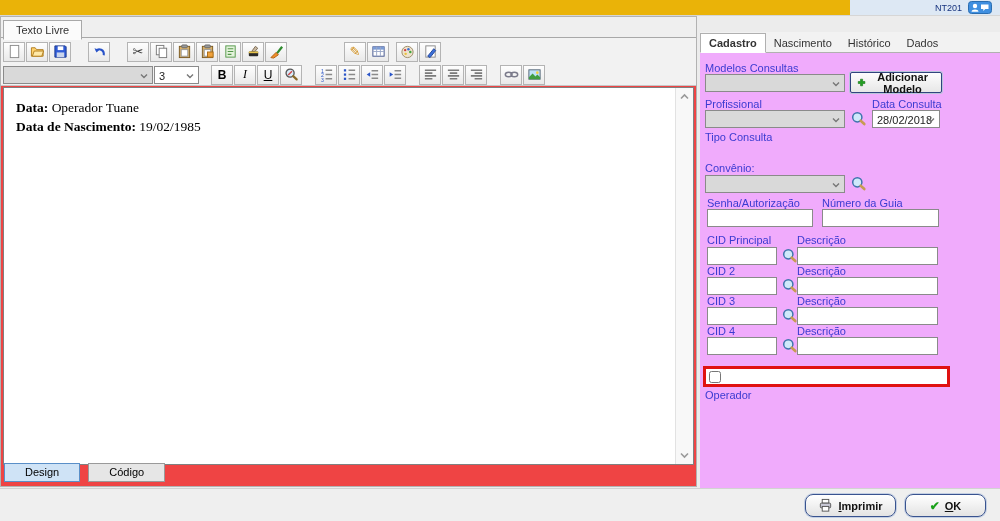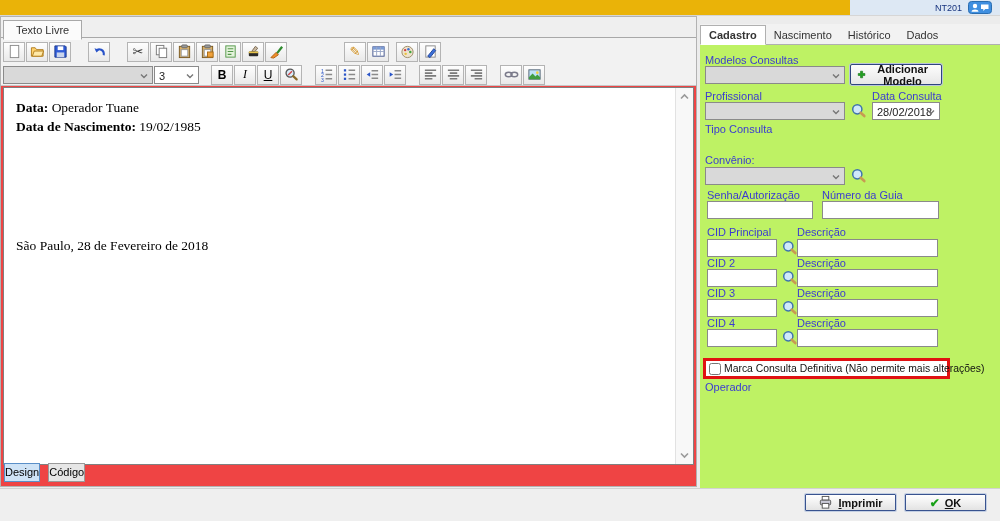--- a/index.html
+++ b/index.html
@@ -33,48 +33,48 @@
 
   .editor{position:absolute;left:2px;right:2px;top:70px;height:376px;background:#fff;border:1px solid #808080}
   .doc{position:absolute;left:0;right:18px;top:0;bottom:0;padding:10px 0 0 12px;
        font-family:"Liberation Serif",serif;font-size:13.5px;line-height:19px;color:#000;overflow:hidden}
   .spacer{height:100px}
   .vscroll{position:absolute;top:0;right:0;bottom:0;width:17px;background:#f8f8f8;border-left:1px solid #e2e2e2}
   .sarr{position:absolute;left:3px}
   .sarr.up{top:4px}.sarr.down{bottom:4px}
 
   .bstrip{position:absolute;left:3px;bottom:3px;height:20px}
-  .vtab{font-size:11px;padding:2px 0 3px;margin-right:5px;border:1px solid #9a9a9a;background:#e6e6e6;
+  .vtab{font-size:11px;padding:2px 20px 3px;margin-right:5px;border:1px solid #9a9a9a;background:#e6e6e6;
         cursor:pointer;font-family:"Liberation Sans",sans-serif}
   .vtab.sel{background:#cfe3f6;border-color:#5a8fc8}
 
   
-  .rightpanel{position:absolute;left:700px;top:24px;width:300px;height:471px;background:#bef264}
+  .rightpanel{position:absolute;left:700px;top:32px;width:300px;height:471px;background:#f0abfc}
   .rtabs{height:20px;background:#f2f2f2;border-bottom:1px solid #b0b0b0;display:flex;align-items:flex-end}
   .rtab{padding:3px 8px 3px;font-size:11px;color:#333;cursor:pointer}
   .rtab.sel{background:#fff;border:1px solid #b0b0b0;border-bottom:1px solid #fff;margin-bottom:-1px;font-weight:bold}
   .form{position:absolute;left:0;top:20px;right:0;bottom:0}
   .lbl{position:absolute;font-size:11px;color:#3b3bd1;white-space:nowrap}
   .fcombo{position:absolute;height:18px;width:140px;left:5px}
   .ipt{position:absolute;height:18px;border:1px solid #8a8a8a;background:#fff;box-sizing:border-box;
        font-size:11px;padding:0 3px;font-family:"Liberation Sans",sans-serif}
   .mag{position:absolute;width:16px;height:16px;cursor:pointer}
   .addbtn{position:absolute;left:150px;top:20px;width:92px;height:21px;display:flex;align-items:center;
           justify-content:center;gap:4px;font-size:11px;font-weight:bold;color:#111;cursor:pointer;
           background:linear-gradient(#fdfdfd,#e7e7e7);border:1px solid #30457e;border-radius:2px;
           box-shadow:0 0 0 1px #b9c4da;font-family:"Liberation Sans",sans-serif}
   .redbox{position:absolute;left:3px;top:314px;width:247px;height:21px;border:3px solid #e01212;
           box-sizing:border-box;display:flex;align-items:center;background:#fff}
   .redbox input{width:12px;height:12px;margin:0 3px 0 3px}
   .cbx-label{font-size:10.4px;color:#111;white-space:nowrap}
 
   
   .footer{position:absolute;left:0;top:488px;width:1000px;height:33px;background:#efefef;border-top:1px solid #d2d2d2}
-  .xbtn{position:absolute;top:5px;height:17px;display:flex;align-items:center;justify-content:center;gap:5px;
-        font-size:11px;font-weight:bold;color:#111;cursor:pointer;border:1px solid #39538f;border-radius:1px;
+  .xbtn{position:absolute;top:5px;height:23px;display:flex;align-items:center;justify-content:center;gap:5px;
+        font-size:11px;font-weight:bold;color:#111;cursor:pointer;border:1px solid #39538f;border-radius:8px;
         background:linear-gradient(#ffffff,#e3e3e3);box-shadow:0 0 0 1px #c3cfe3;
         font-family:"Liberation Sans",sans-serif}
   .xbtn.imprimir{left:805px;width:91px}
   .xbtn.ok{left:905px;width:81px}
   .check{color:#18a018;font-size:12px;font-weight:bold}
 </style>
 </head>
 <body>
 
 <div class="topbar">
@@ -274,21 +274,20 @@
           </svg>
         </button>
     </div>
   </div>
 
   <div class="editor">
     <div class="doc">
       <div><b>Data:</b><span> Operador Tuane</span></div>
       <div><b>Data de Nascimento:</b><span> 19/02/1985</span></div>
       <div class="spacer"></div>
-      <div>São Paulo, 28 de Fevereiro de 2018</div>
     </div>
     <div class="vscroll">
       <svg class="sarr up" width="11" height="8" viewBox="0 0 11 8">
           <path d="M2 6.5 L5.5 3 L9 6.5" fill="none" stroke="#9a9a9a" stroke-width="1.6"></path>
         </svg>
       <svg class="sarr down" width="11" height="8" viewBox="0 0 11 8">
           <path d="M2 1.5 L5.5 5 L9 1.5" fill="none" stroke="#9a9a9a" stroke-width="1.6"></path>
         </svg>
     </div>
   </div>
@@ -399,21 +398,20 @@
       <svg width="16" height="16" viewBox="0 0 16 16">
           <circle cx="6.3" cy="6.3" r="4.6" fill="#cfe9fb" stroke="#3f74ad" stroke-width="1.5"></circle>
           <path d="M9.7 9.7 L13.3 13" stroke="#c79b52" stroke-width="2.6" stroke-linecap="round"></path>
         </svg>
       </span>
     <span class="lbl" style="left:97px;top:273px">Descrição</span>
     <input class="ipt" style="left: 97px; top: 285px; width: 141px;" type="text">
 
     <div class="redbox">
       <input type="checkbox" style="">
-      <span class="cbx-label">Marca Consulta Definitiva (Não permite mais alterações)</span>
     </div>
     <span class="lbl" style="left:5px;top:337px">Operador</span>
   </div>
 </div>
 
 <div class="footer">
   <button class="xbtn imprimir">
     <svg width="15" height="15" viewBox="0 0 16 16">
         <rect x="4.5" y="1.5" width="7" height="4" fill="#fff" stroke="#555"></rect>
         <rect x="2.5" y="5.5" width="11" height="5" rx="1" fill="#c9c9d6" stroke="#555"></rect>

